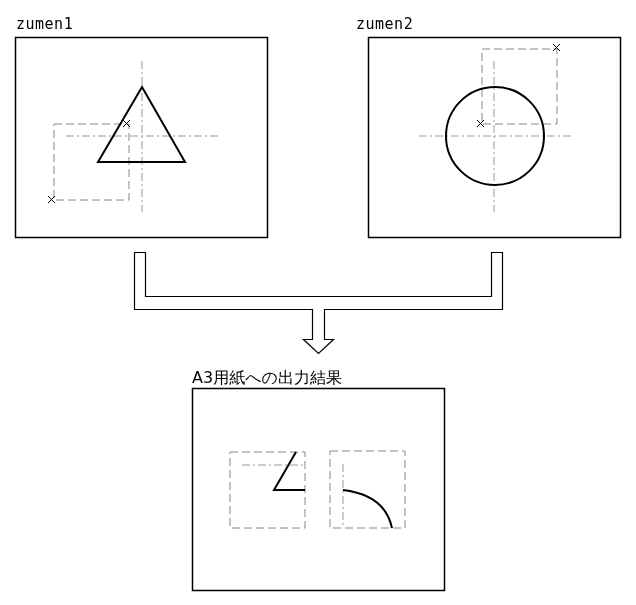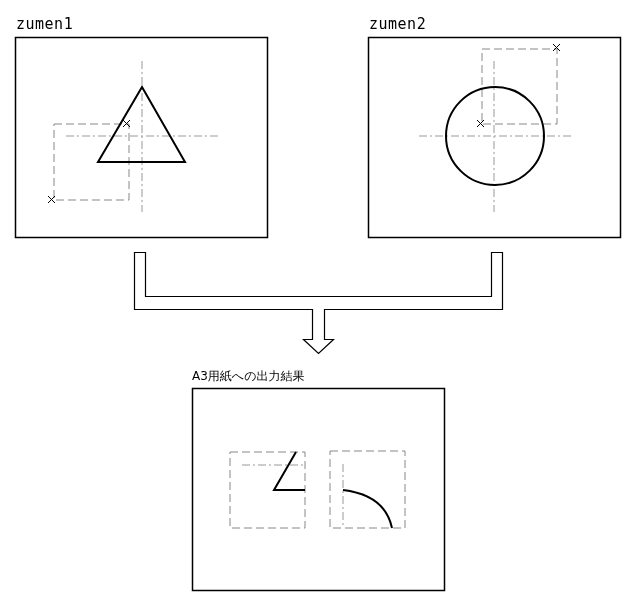--- a/index.html
+++ b/index.html
@@ -4,22 +4,22 @@
   <style>
     html, body { margin: 0; padding: 0; background: #ffffff; }
     body { width: 636px; height: 605px; position: relative; overflow: hidden; font-family: "DejaVu Sans", sans-serif; }
     .label { position: absolute; font-size: 15px; color: #000; letter-spacing: 0.5px; font-family: "DejaVu Sans Mono", monospace; }
     svg { position: absolute; left: 0; top: 0; }
   </style>
 </head>
 <body>
 
 <div class="label" style="left:16px; top:15px;">zumen1</div>
-<div class="label" style="left:369px; top:15px;">zumen2</div>
-<div class="label" style="left:192px; top:368px; font-family:'DejaVu Sans', sans-serif; font-size:12px; letter-spacing:0;">A3用紙への出力結果</div>
+<div class="label" style="left:356px; top:15px;">zumen2</div>
+<div class="label" style="left:192px; top:368px; font-family:'DejaVu Sans', sans-serif; font-size:16px; letter-spacing:0;">A3用紙への出力結果</div>
 
 <svg width="636" height="605" viewBox="0 0 636 605">
 
   <g>
     <rect x="15.5" y="37.5" width="252" height="200" fill="none" stroke="#000" stroke-width="1.5"></rect>
 
     <line x1="142" y1="61" x2="142" y2="212" stroke="#999" stroke-width="1" stroke-dasharray="8,3,2,3"></line>
     <line x1="66" y1="136" x2="218" y2="136" stroke="#999" stroke-width="1" stroke-dasharray="8,3,2,3"></line>
 
     <rect x="54" y="124" width="75" height="76" fill="none" stroke="#888" stroke-width="1" stroke-dasharray="8,4"></rect>

